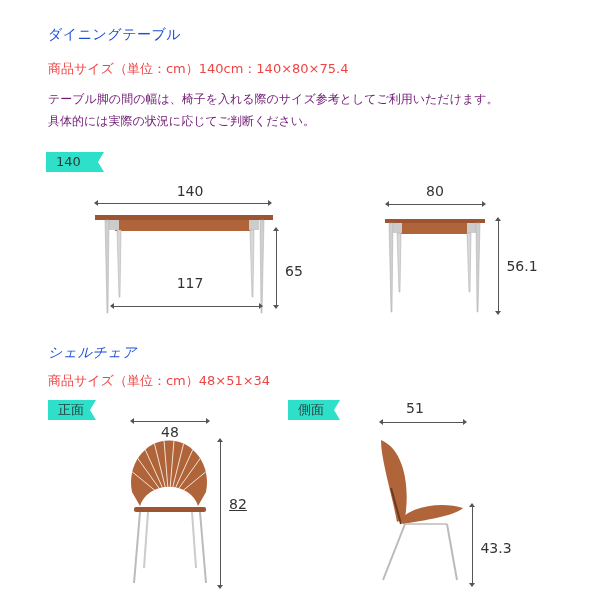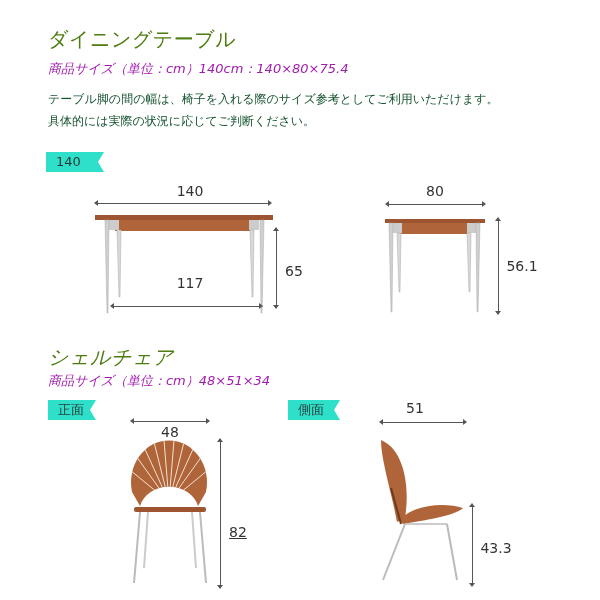--- a/index.html
+++ b/index.html
@@ -1,21 +1,21 @@
 <!DOCTYPE html>
 <html><head>
 <meta charset="utf-8">
 <style>
   html, body { margin:0; padding:0; background:#ffffff; }
   body { width:600px; height:600px; position:relative; overflow:hidden;
          font-family:"DejaVu Sans", "Liberation Sans", sans-serif; color:#333333; }
   .abs { position:absolute; }
-  .title { font-size:20px; font-weight:normal; color:#4d7c0f; letter-spacing:0.5px; }
-  .sub { font-size:13px; color:#a21caf;font-style:italic; }
-  .body-text { font-size:12px; color:#14532d; line-height:22px;text-align:right; }
+  .title { font-size:14px; font-weight:normal; color:#1d4ed8; letter-spacing:0.5px; }
+  .sub { font-size:13px; color:#ef4444; }
+  .body-text { font-size:12px; color:#701a75; line-height:22px;text-align:right; }
   .tag { position:absolute; height:20px; background:#2ee0c9; color:#2a3a3a;
          font-size:13px; line-height:20px; padding-left:10px;
          clip-path: polygon(0 0, 100% 0, calc(100% - 6px) 50%, 100% 100%, 0 100%); }
   .dim { position:absolute; font-size:14px; color:#333; text-align:center; }
   .hline { position:absolute; height:1px; background:#555; }
   .vline { position:absolute; width:1px; background:#555; }
   .hline::before, .hline::after { content:""; position:absolute; top:-3px; border:3px solid transparent; }
   .hline::before { left:-3px; border-right:4px solid #555; border-left:0; }
   .hline::after { right:-3px; border-left:4px solid #555; border-right:0; }
   .vline::before, .vline::after { content:""; position:absolute; left:-3px; border:3px solid transparent; }
@@ -90,21 +90,21 @@
     <line x1="41" y1="62" x2="74" y2="16"></line>
       <line x1="41" y1="62" x2="80" y2="30"></line>
   </g>
   <rect x="6" y="67" width="72" height="5" rx="2" fill="#9c5530"></rect>
   <line x1="12" y1="72" x2="6" y2="143" stroke="#bbb" stroke-width="2"></line>
   <line x1="20" y1="72" x2="16" y2="128" stroke="#ccc" stroke-width="2"></line>
   <line x1="64" y1="72" x2="68" y2="128" stroke="#ccc" stroke-width="2"></line>
   <line x1="72" y1="72" x2="78" y2="143" stroke="#bbb" stroke-width="2"></line>
 </svg>
 <div class="vline" style="left:220px;top:441px;height:145px;"></div>
-<div class="dim" style="left:226px;top:524px;width:24px;text-decoration:underline;">82</div>
+<div class="dim" style="left:226px;top:496px;width:24px;text-decoration:underline;">82</div>
 
 <div class="tag" style="left:288px;top:400px;width:42px;">側面</div>
 <div class="dim" style="left:400px;top:400px;width:30px;">51</div>
 <div class="hline" style="left:382px;top:422px;width:82px;"></div>
 <svg style="left:375px;top:440px;" width="100" height="150">
   <path d="M6,0 C26,8 36,40 30,78 L22,82 C16,50 6,20 6,0 Z" fill="#b0643a"></path>
   <path d="M24,80 C40,64 70,62 88,68 C80,76 50,80 28,84 Z" fill="#b0643a"></path>
   <line x1="16" y1="48" x2="26" y2="84" stroke="#6b3a20" stroke-width="2"></line>
   <line x1="30" y1="84" x2="8" y2="140" stroke="#bbb" stroke-width="2"></line>
   <line x1="30" y1="84" x2="72" y2="84" stroke="#bbb" stroke-width="1.5"></line>

